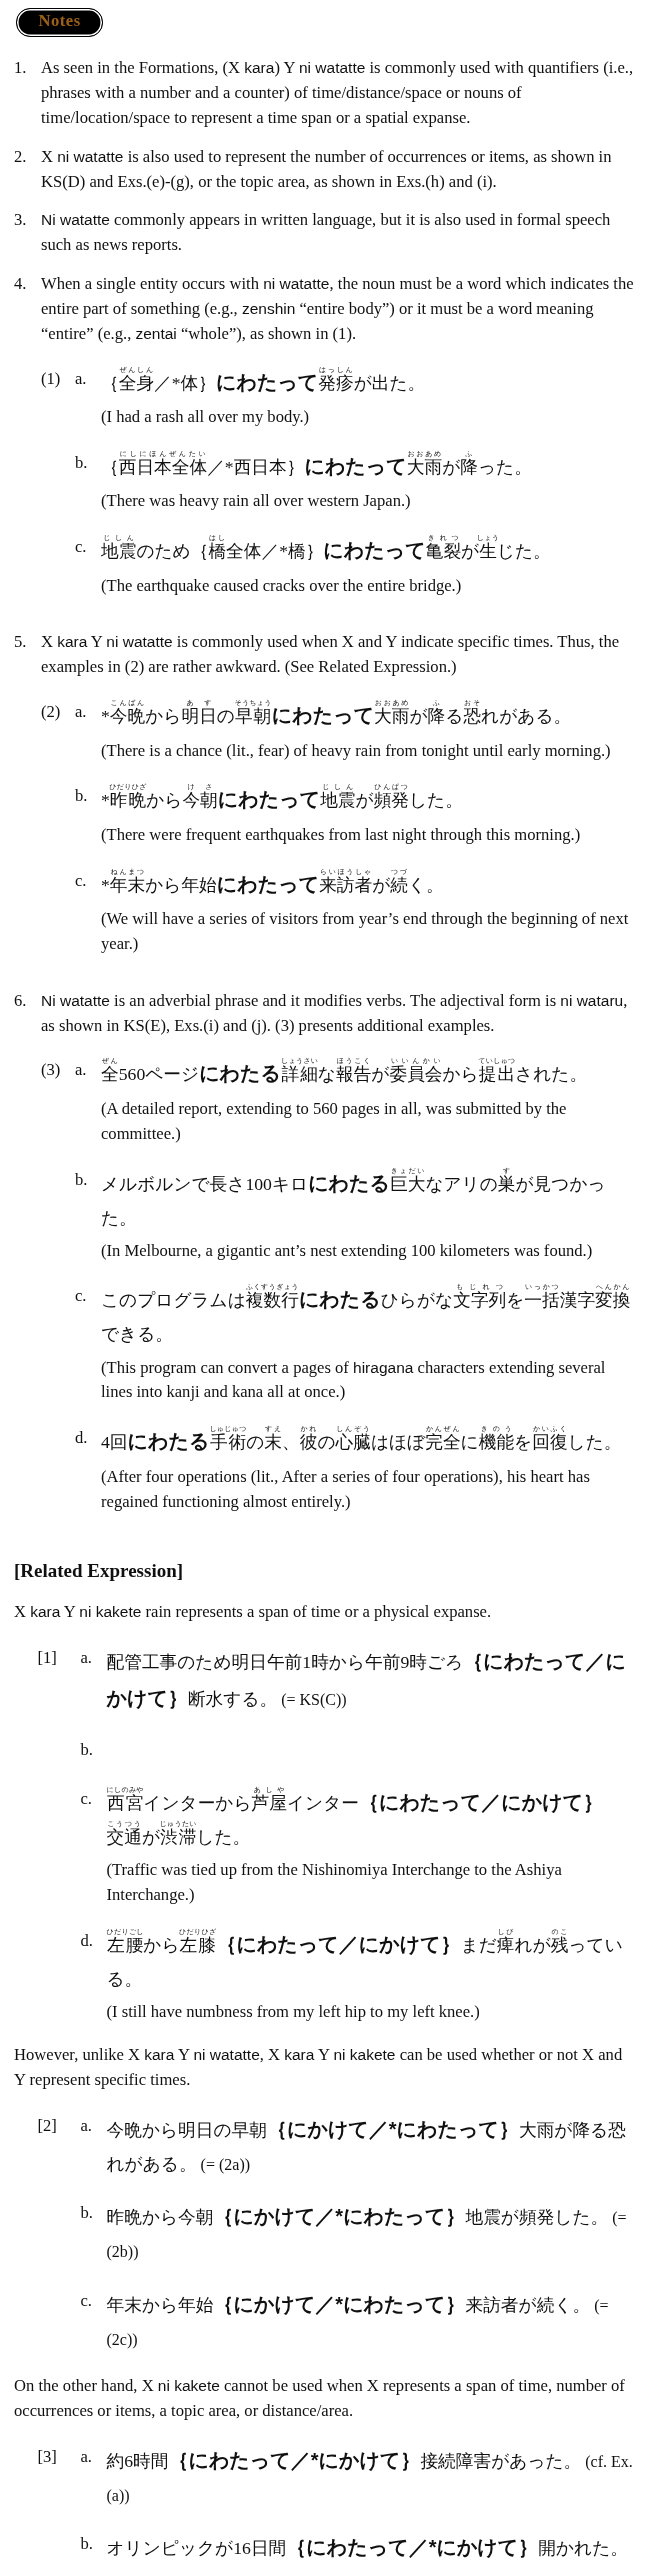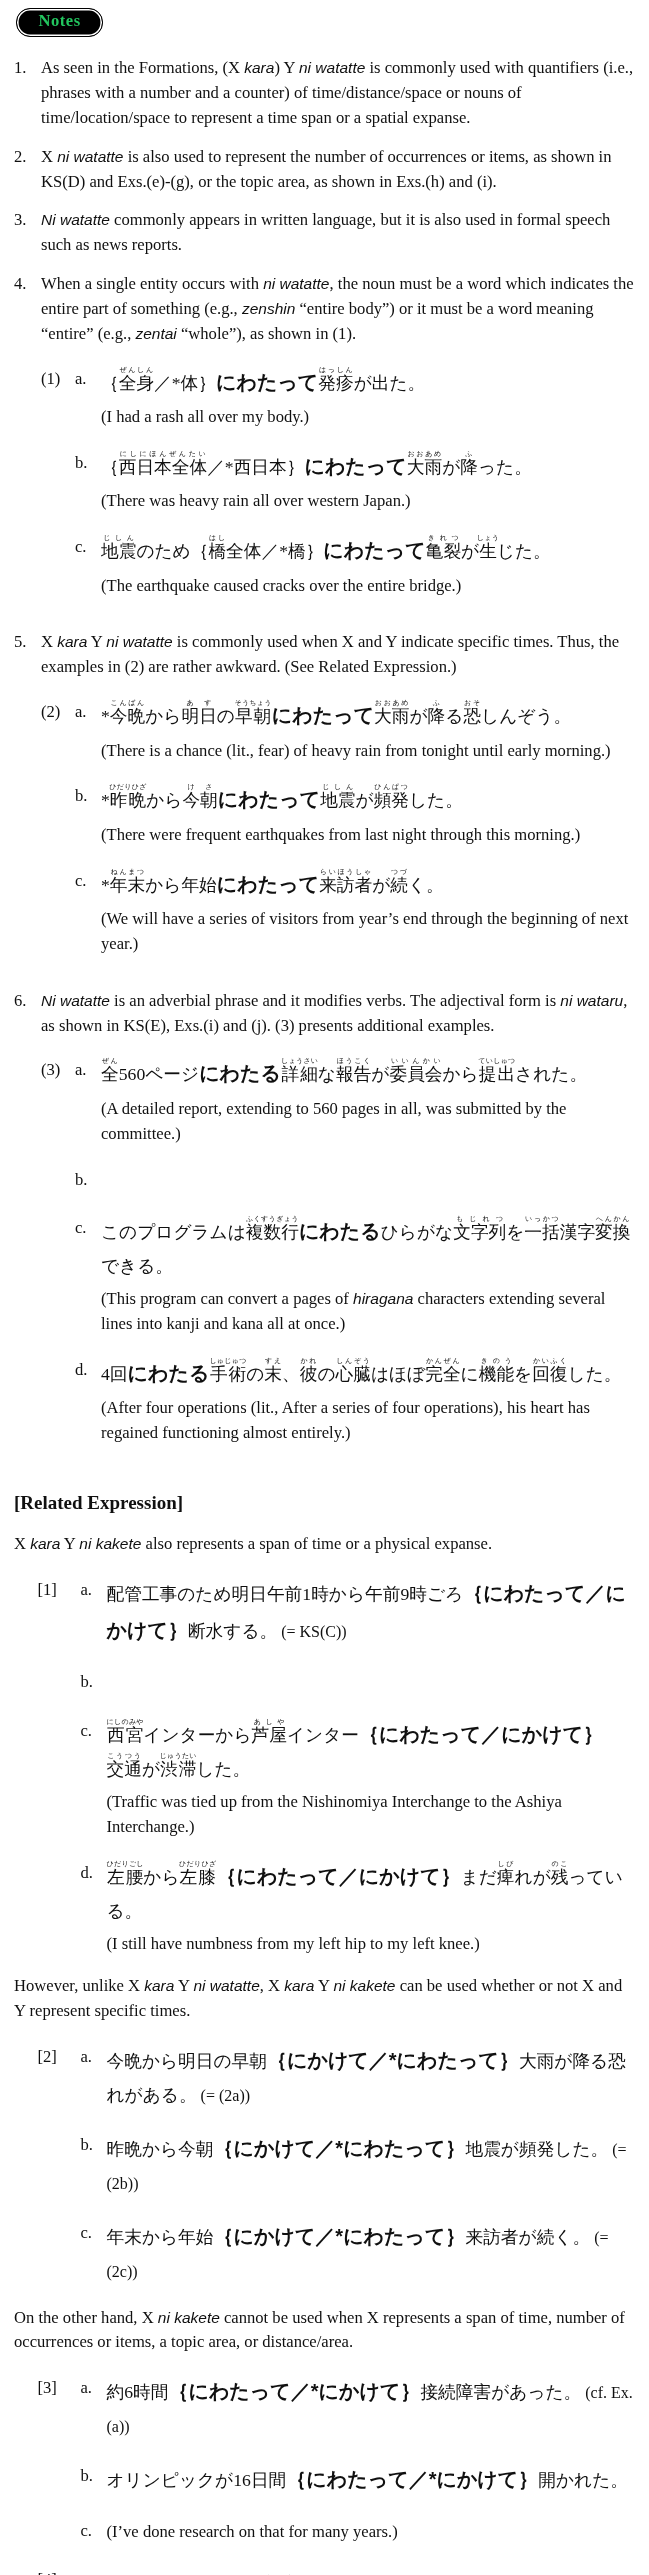--- a/index.html
+++ b/index.html
@@ -1,37 +1,37 @@
 <!DOCTYPE html>
 <html style="font-size:8.6px"><head>
 <meta charset="utf-8">
 <style>
   html,body{margin:0;padding:0;background:#ffffff;color:#101010;}
   body{width:649px;min-height:2576px;font-family:"Liberation Serif","DejaVu Serif",serif;}
   .page{box-sizing:border-box;padding:7.5px 14px 32px 14px;}
-  .badge{display:inline-block;background:#000;color:#22c55e;font-weight:bold;font-size:16.6px;
+  .badge{display:inline-block;background:#000;color:#a16207;font-weight:bold;font-size:16.6px;
          padding:2.7px 21.4px 4.8px 21.4px;border-radius:14px;border:1.1px solid #000;
          box-shadow:inset 0 0 0 1.6px #fff;margin:0 0 19px 2.1px;letter-spacing:0.5px;}
   .note{display:flex;margin:0 0 14px 0;}
   .note-num{flex:none;width:27px;font-size:16.6px;line-height:1.5;}
   .note-body{flex:1;min-width:0;}
   .para{font-size:16.6px;line-height:1.5;}
   .rel-para{font-size:16.6px;line-height:1.5;margin:18px 0;}
   .rel-header{font-size:19px;font-weight:bold;margin:28px 0 5.3px 0;}
   .ex{display:flex;margin:17px 0 18px 0;}
   .ex.rel-ex{margin-left:23.5px;}
   .ex-grp{flex:none;width:34px;font-size:16.6px;line-height:1.85;}
   .rel-ex .ex-grp{width:43px;}
   .ex-let{flex:none;width:26px;font-size:16.6px;line-height:1.85;}
   .ex-body{flex:1;min-width:0;}
   .jp{font-size:17.7px;line-height:1.85;}
   ruby{ruby-position:over;}
   rt{font-size:7px;letter-spacing:0.3px;}
   .jbold{font-family:"Liberation Sans","DejaVu Sans",sans-serif;font-weight:700;font-size:20px;}
-  .rom{font-family:"Liberation Sans","DejaVu Sans",sans-serif;font-style:italic;font-size:15.5px;}
+  .rom{font-family:"Liberation Sans","DejaVu Sans",sans-serif;font-size:15.5px;}
   .en{font-size:16.6px;line-height:1.5;margin-top:4.3px;}
   .ref{font-size:16px;}
   .ref-right{text-align:right;font-size:16.6px;margin-top:4.3px;padding-right:2.1px;}
 </style>
 </head>
 <body>
 
 <div class="page">
   <div class="badge">Notes</div>
   <div id="notes">
@@ -84,21 +84,21 @@
         </div>
       </div>
       <div class="note">
         <div class="note-num">5.</div>
         <div class="note-body">
           <div class="para"><span class="run">X </span><span class="rom">kara</span><span class="run"> Y </span><span class="rom">ni watatte</span><span class="run"> is commonly used when X and Y indicate specific times. Thus, the examples in (2) are rather awkward. (See Related Expression.)</span></div>
           <div class="ex">
             <div class="ex-grp">(2)</div>
             <div class="ex-let">a.</div>
             <div class="ex-body">
-              <div class="jp"><span class="run">*</span><ruby>今晩<rt>こんばん</rt></ruby><span class="run">から</span><ruby>明日<rt>あす</rt></ruby><span class="run">の</span><ruby>早朝<rt>そうちょう</rt></ruby><span class="jbold">にわたって</span><ruby>大雨<rt>おおあめ</rt></ruby><span class="run">が</span><ruby>降<rt>ふ</rt></ruby><span class="run">る</span><ruby>恐<rt>おそ</rt></ruby><span class="run">しんぞう。</span></div>
+              <div class="jp"><span class="run">*</span><ruby>今晩<rt>こんばん</rt></ruby><span class="run">から</span><ruby>明日<rt>あす</rt></ruby><span class="run">の</span><ruby>早朝<rt>そうちょう</rt></ruby><span class="jbold">にわたって</span><ruby>大雨<rt>おおあめ</rt></ruby><span class="run">が</span><ruby>降<rt>ふ</rt></ruby><span class="run">る</span><ruby>恐<rt>おそ</rt></ruby><span class="run">れがある。</span></div>
               <div class="en"><span class="run">(There is a chance (lit., fear) of heavy rain from tonight until early morning.)</span></div>
             </div>
           </div>
           <div class="ex">
             <div class="ex-grp"></div>
             <div class="ex-let">b.</div>
             <div class="ex-body">
               <div class="jp"><span class="run">*</span><ruby>昨晩<rt>ひだりひざ</rt></ruby><span class="run">から</span><ruby>今朝<rt>けさ</rt></ruby><span class="jbold">にわたって</span><ruby>地震<rt>じしん</rt></ruby><span class="run">が</span><ruby>頻発<rt>ひんぱつ</rt></ruby><span class="run">した。</span></div>
               <div class="en"><span class="run">(There were frequent earthquakes from last night through this morning.)</span></div>
             </div>
@@ -121,20 +121,24 @@
             <div class="ex-grp">(3)</div>
             <div class="ex-let">a.</div>
             <div class="ex-body">
               <div class="jp"><ruby>全<rt>ぜん</rt></ruby><span class="run">560ページ</span><span class="jbold">にわたる</span><ruby>詳細<rt>しょうさい</rt></ruby><span class="run">な</span><ruby>報告<rt>ほうこく</rt></ruby><span class="run">が</span><ruby>委員会<rt>いいんかい</rt></ruby><span class="run">から</span><ruby>提出<rt>ていしゅつ</rt></ruby><span class="run">された。</span></div>
               <div class="en"><span class="run">(A detailed report, extending to 560 pages in all, was submitted by the committee.)</span></div>
             </div>
           </div>
           <div class="ex">
             <div class="ex-grp"></div>
             <div class="ex-let">b.</div>
+            <div class="ex-body">
+              <div class="jp"><span class="run">メルボルンで長さ100キロ</span><span class="jbold">にわたる</span><ruby>巨大<rt>きょだい</rt></ruby><span class="run">なアリの</span><ruby>巣<rt>す</rt></ruby><span class="run">が見つかった。</span></div>
+              <div class="en"><span class="run">(In Melbourne, a gigantic ant’s nest extending 100 kilometers was found.)</span></div>
+            </div>
           </div>
           <div class="ex">
             <div class="ex-grp"></div>
             <div class="ex-let">c.</div>
             <div class="ex-body">
               <div class="jp"><span class="run">このプログラムは</span><ruby>複数行<rt>ふくすうぎょう</rt></ruby><span class="jbold">にわたる</span><span class="run">ひらがな</span><ruby>文字列<rt>もじれつ</rt></ruby><span class="run">を</span><ruby>一括<rt>いっかつ</rt></ruby><span class="run">漢字</span><ruby>変換<rt>へんかん</rt></ruby><span class="run">できる。</span></div>
               <div class="en"><span class="run">(This program can convert a pages of </span><span class="rom">hiragana</span><span class="run"> characters extending several lines into kanji and kana all at once.)</span></div>
             </div>
           </div>
           <div class="ex">
@@ -143,21 +147,21 @@
             <div class="ex-body">
               <div class="jp"><span class="run">4回</span><span class="jbold">にわたる</span><ruby>手術<rt>しゅじゅつ</rt></ruby><span class="run">の</span><ruby>末<rt>すえ</rt></ruby><span class="run">、</span><ruby>彼<rt>かれ</rt></ruby><span class="run">の</span><ruby>心臓<rt>しんぞう</rt></ruby><span class="run">はほぼ</span><ruby>完全<rt>かんぜん</rt></ruby><span class="run">に</span><ruby>機能<rt>きのう</rt></ruby><span class="run">を</span><ruby>回復<rt>かいふく</rt></ruby><span class="run">した。</span></div>
               <div class="en"><span class="run">(After four operations (lit., After a series of four operations), his heart has regained functioning almost entirely.)</span></div>
             </div>
           </div>
         </div>
       </div>
     </div>
   <div class="rel-header">[Related Expression]</div>
   <div id="related">
-      <div class="rel-para"><span class="run">X </span><span class="rom">kara</span><span class="run"> Y </span><span class="rom">ni kakete</span><span class="run"> also represents a span of time or a physical expanse.</span></div>
+      <div class="rel-para"><span class="run">X </span><span class="rom">kara</span><span class="run"> Y </span><span class="rom">ni kakete</span><span class="run"> rain represents a span of time or a physical expanse.</span></div>
       <div class="ex rel-ex">
         <div class="ex-grp">[1]</div>
         <div class="ex-let">a.</div>
         <div class="ex-body">
           <div class="jp"><span class="run">配管工事のため明日午前1時から午前9時ごろ</span><span class="jbold">｛にわたって／にかけて｝</span><span class="run">断水する。</span><span class="ref"> (= KS(C))</span></div>
         </div>
       </div>
       <div class="ex rel-ex">
         <div class="ex-grp"></div>
         <div class="ex-let">b.</div>

